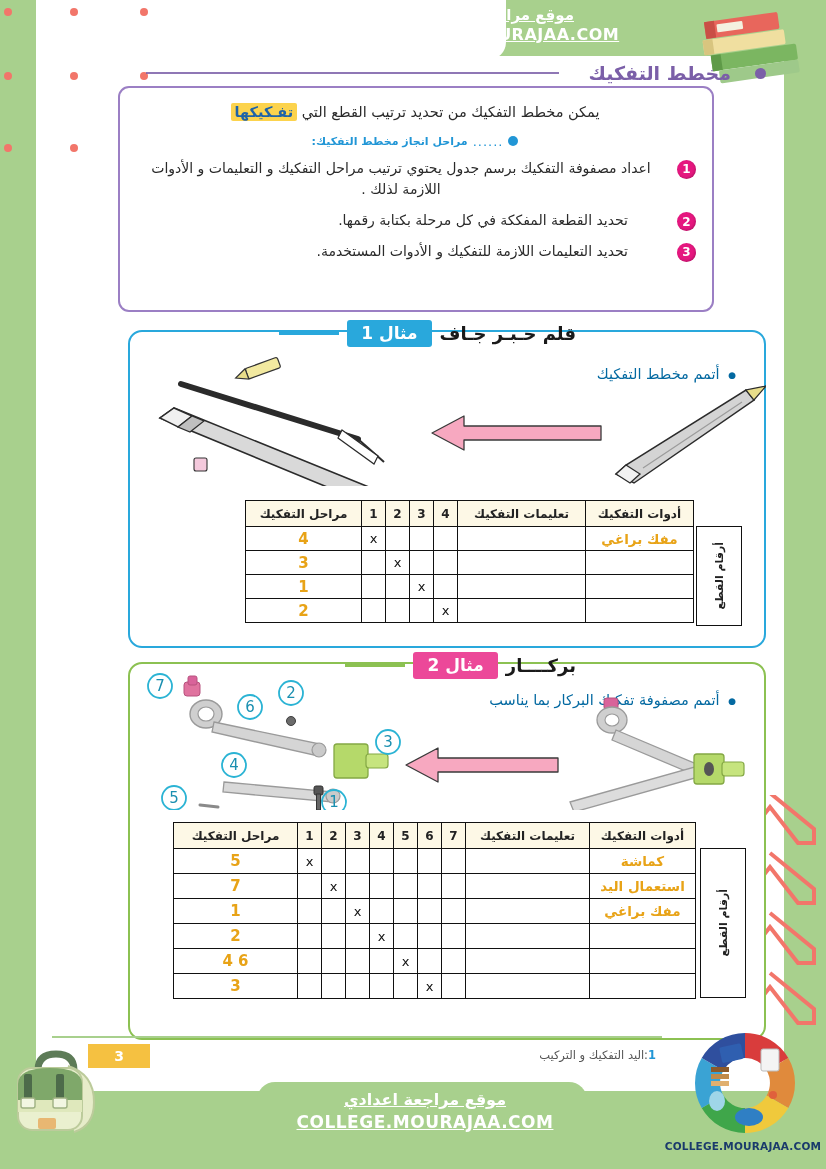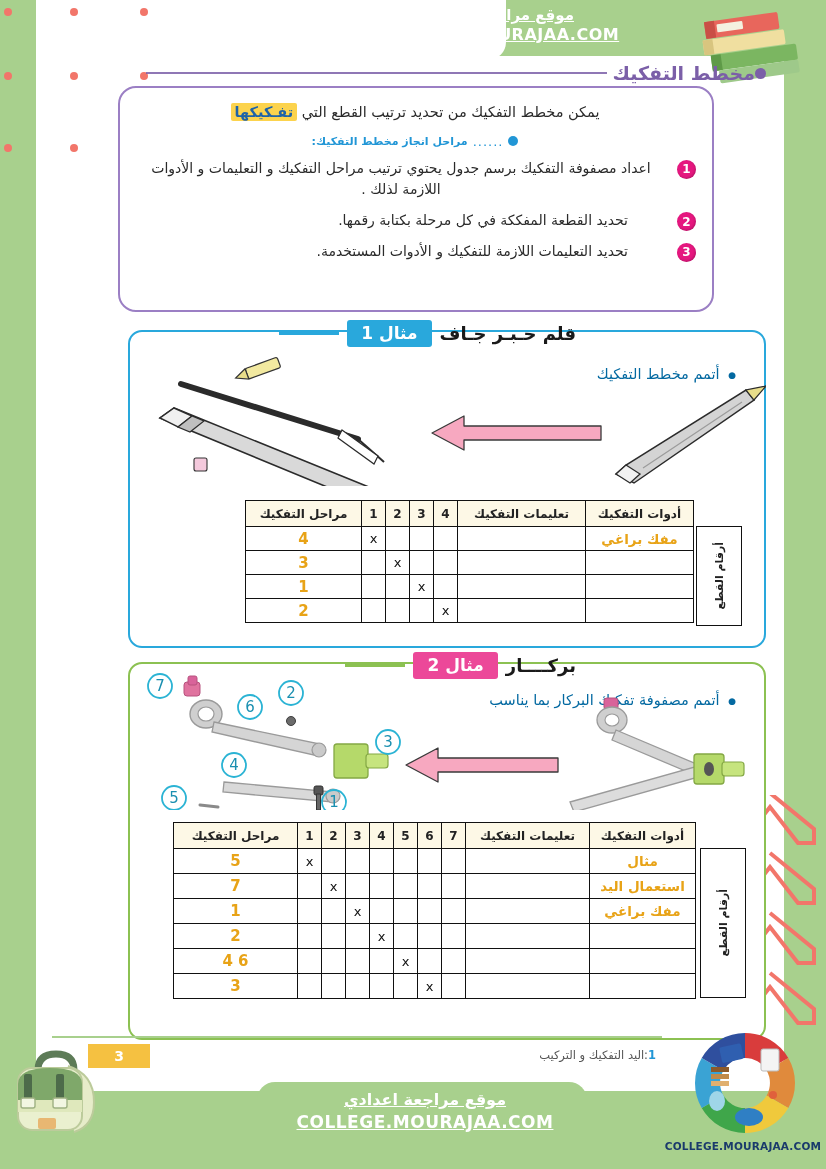--- a/index.html
+++ b/index.html
@@ -68,37 +68,37 @@
   }
 
   .books {
     position: absolute; left: 690px; top: 8px; width: 122px; height: 78px;
   }
 
   
   .sec-title-row {
     position: absolute; right: 60px; top: 62px; width: 620px;
     display: flex; align-items: center; justify-content: flex-start;
-    gap: 0; direction: rtl;
+    gap: 24px; direction: rtl;
   }
   .sec-bullet {
     width: 11px; height: 11px; border-radius: 50%;
     background: #7b5fa8; flex: 0 0 auto;
   }
   .sec-title {
     font-size: 19px; font-weight: bold; color: #7b5fa8;
     letter-spacing: .5px; white-space: nowrap;
   }
   .sec-rule { flex: 1 1 auto; height: 2px; background: #7b5fa8; opacity:.85; margin-right:6px; }
 
   
   .purple-box {
     position: absolute; right: 112px; top: 86px;
     width: 596px; height: 226px;
-    border: 2px solid #9b7fc4; border-radius: 18px;
+    border: 2px solid #9b7fc4; border-radius: 11px;
     background: #ffffff; direction: rtl;
     padding: 10px 16px 8px 14px;
   }
   .p-line1 {
     text-align: center; font-size: 14.5px; color: #2a2a2a;
     margin-top: 4px; line-height: 1.5;
   }
   .hl {
     background: #fcd34d; color: #1e63a8; font-weight: bold;
     padding: 1px 4px; border-radius: 2px;
@@ -492,21 +492,21 @@
           <th style="width:24px">5</th>
           <th style="width:24px">4</th>
           <th style="width:24px">3</th>
           <th style="width:24px">2</th>
           <th style="width:24px">1</th>
           <th style="width:124px">مراحل التفكيك</th>
         </tr>
       </thead>
       <tbody>
         <tr>
-          <td class="tool" style="height:25px">مثال</td>
+          <td class="tool" style="height:25px">كماشة</td>
           <td></td>
           <td class="mark"></td>
           <td class="mark"></td>
           <td class="mark"></td>
           <td class="mark"></td>
           <td class="mark"></td>
           <td class="mark"></td>
           <td class="mark">x</td>
           <td class="stage">5</td>
         </tr>

